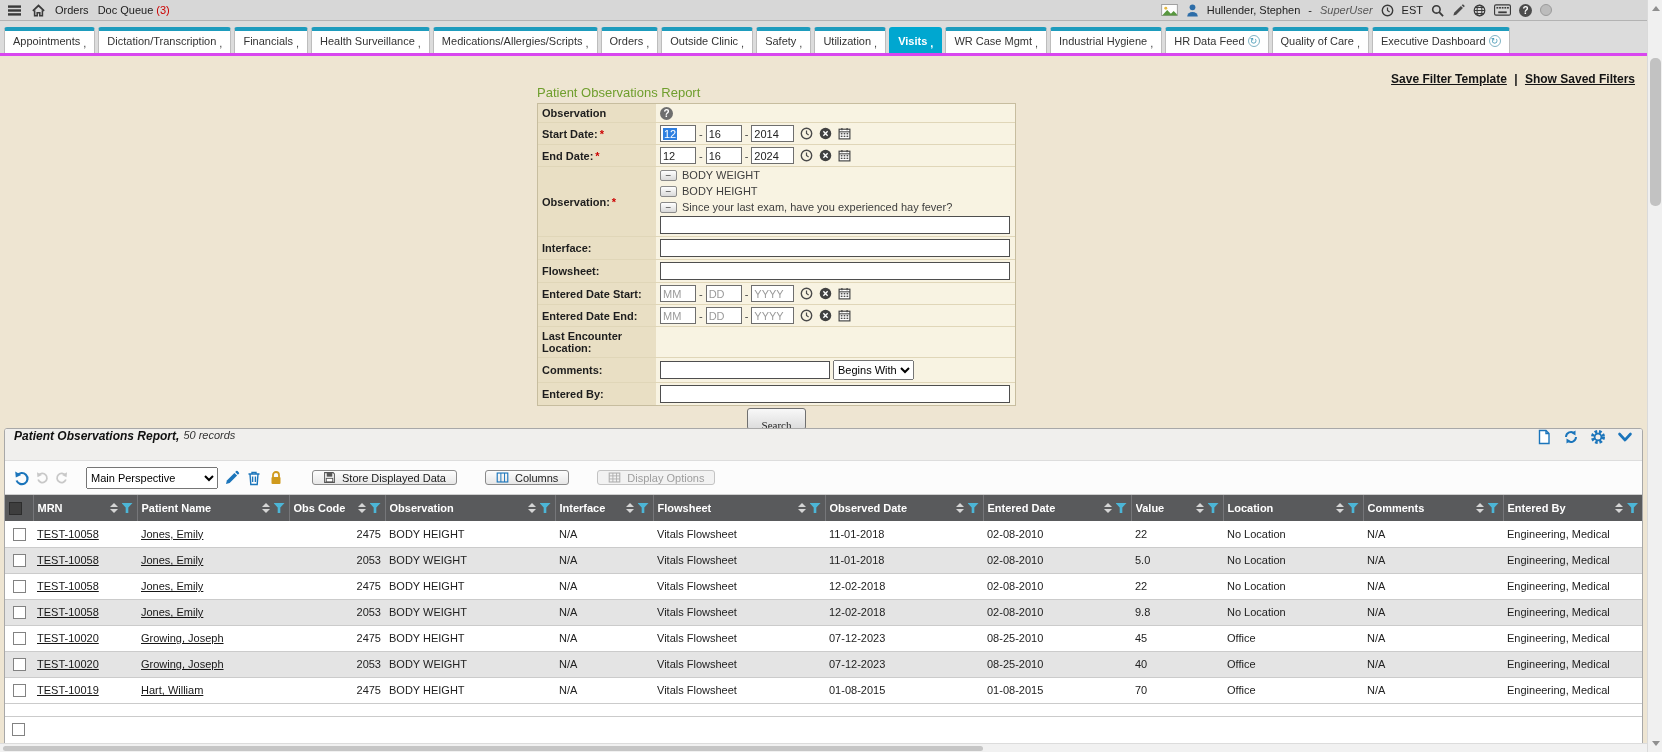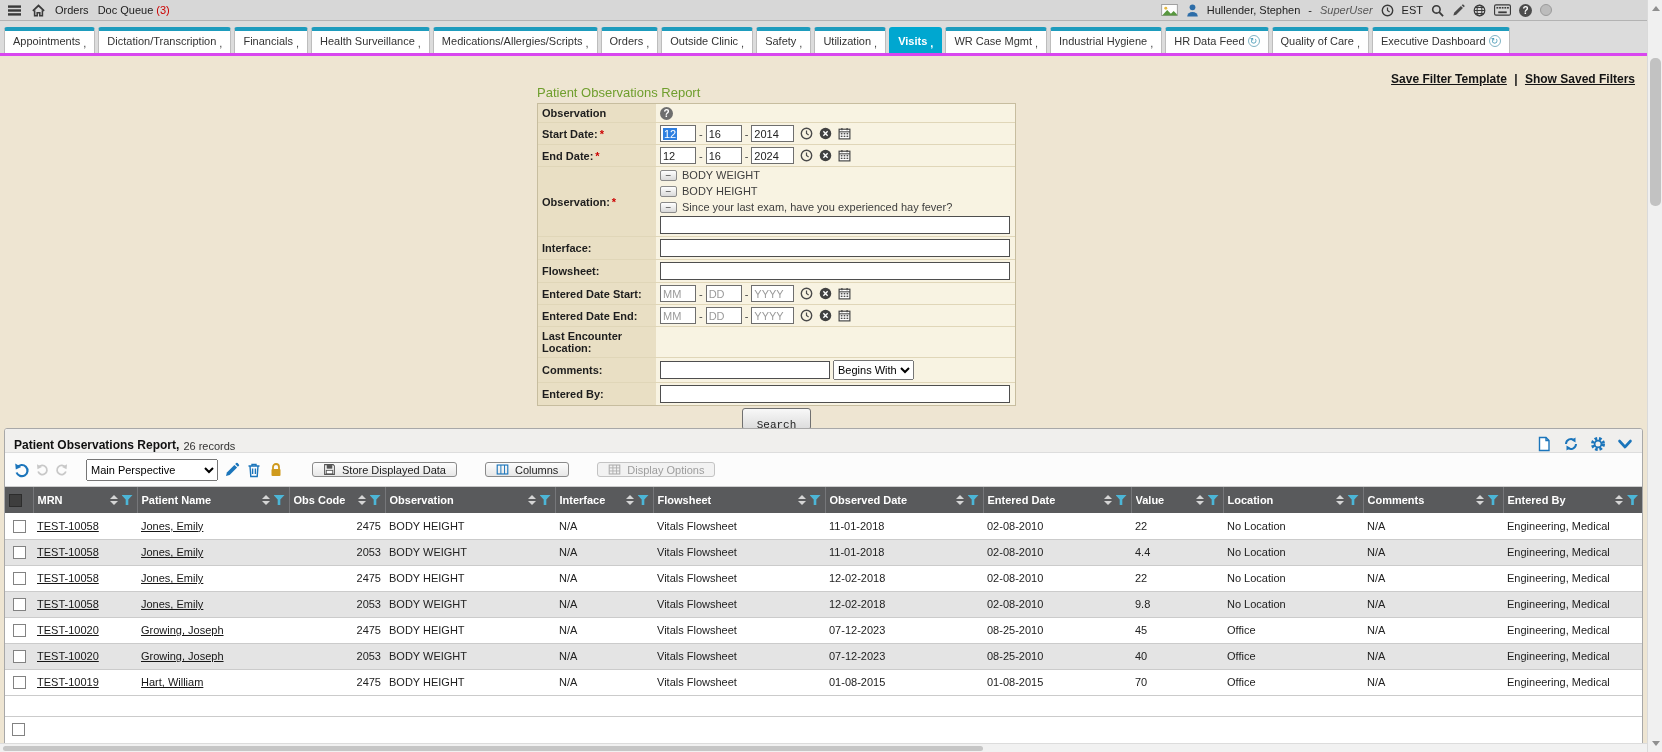--- a/index.html
+++ b/index.html
@@ -47,25 +47,25 @@
   .tbox .sel { background:#2e7fe0; color:#fff; padding:0 1px; }
   .ph { color:#9a9a9a; }
   .dash { color:#444; }
   .ficon { display:inline-flex; margin-left:3px; cursor:pointer; }
   input.line { height:18px; border:1px solid #4e4e4e; font-size:11px; padding:0 3px; font-family:inherit; width:100%; background:#fff; }
   input.line.mid { width:170px; }
   .obs-item { display:flex; align-items:center; gap:5px; color:#3e3e3e; line-height:15px; }
   .minus-btn { display:inline-block; width:17px; height:11px; border:1px solid #8a8a8a; background:linear-gradient(#ffffff,#d9d9d9); border-radius:2px; font-size:10px; line-height:9px; text-align:center; color:#444; cursor:pointer; }
   select.fsel { height:20px; font-size:11px; font-family:inherit; }
   .search-row { position:absolute; left:537px; top:352px; width:479px; text-align:center; }
-  .btn3d { height:20px; border:1px solid #707070; background:linear-gradient(#f8f8f8,#dcdcdc); border-radius:3px; font-size:11px; font-family:Liberation Mono, monospace; padding:10px 14px; cursor:pointer; color:#1c1c1c; }
+  .btn3d { height:20px; border:1px solid #707070; background:linear-gradient(#f8f8f8,#dcdcdc); border-radius:3px; font-size:11px; font-family:Liberation Serif, serif; padding:10px 14px; cursor:pointer; color:#1c1c1c; }
 
   
   .results { position:absolute; top:428px; left:4px; width:1639px; height:324px; background:#fff; border:1px solid #a8a8a8; border-radius:3px 3px 0 0; overflow:hidden; }
-  .results-hd { height:24px; background:#f0efed; border-bottom:1px solid #ddd; display:flex; align-items:flex-end; padding:0 9px; }
+  .results-hd { height:32px; background:#f0efed; border-bottom:1px solid #ddd; display:flex; align-items:flex-start; padding:0 9px;font-style:italic; }
   .rtitle { font-weight:bold; font-size:12px; color:#101010; }
   .rcount { font-size:11px; color:#333; margin-left:4px; }
   .hd-icons { margin-left:auto; display:flex; align-items:center; gap:11px; }
   .hd-icons span { display:inline-flex; cursor:pointer; }
   .svg16 { width:16px; height:16px; display:block; }
 
   .toolbar { height:34px; display:flex; align-items:center; gap:6px; padding:0 9px; background:#fcfcfc; border-bottom:1px solid #cfcfcf; }
   .toolbar .ticon { display:inline-flex; cursor:pointer; }
   .toolbar .ticon.dis { opacity:.45; cursor:default; }
   select.persp { height:22px; width:132px; font-size:11px; font-family:inherit; margin-left:12px; }
@@ -523,21 +523,21 @@
     </div>
 
     <div class="search-row">
       <button class="btn3d">Search</button>
     </div>
   </div>
 
   <div class="results">
     <div class="results-hd">
       <span class="rtitle">Patient Observations Report,</span>
-      <span class="rcount">26 records</span>
+      <span class="rcount">50 records</span>
       <div class="hd-icons">
         <span>
             <svg class="svg16" viewBox="0 0 16 16">
               <path d="M3.5 1.5 h6.5 l3 3 v10 h-9.5 z" fill="#fff" stroke="#1b75bb" stroke-width="1.4"></path>
               <path d="M10 1.5 v3 h3" fill="none" stroke="#1b75bb" stroke-width="1.4"></path>
             </svg>
           </span>
         <span>
             <svg class="svg16" viewBox="0 0 16 16">
               <path d="M13 8 a5 5 0 0 1-8.5 3.5 M3 8 a5 5 0 0 1 8.5-3.5" fill="none" stroke="#1b75bb" stroke-width="2"></path>
@@ -796,21 +796,21 @@
           <tr class="alt">
             <td class="cb-td"><span class="cb"></span></td>
             <td><span class="cell-link">TEST-10058</span></td>
             <td><span class="cell-link">Jones, Emily</span></td>
             <td class="num">2053</td>
             <td>BODY WEIGHT</td>
             <td>N/A</td>
             <td>Vitals Flowsheet</td>
             <td>11-01-2018</td>
             <td>02-08-2010</td>
-            <td>4.4</td>
+            <td>5.0</td>
             <td>No Location</td>
             <td>N/A</td>
             <td>Engineering, Medical</td>
           </tr>
           <tr>
             <td class="cb-td"><span class="cb"></span></td>
             <td><span class="cell-link">TEST-10058</span></td>
             <td><span class="cell-link">Jones, Emily</span></td>
             <td class="num">2475</td>
             <td>BODY HEIGHT</td>

